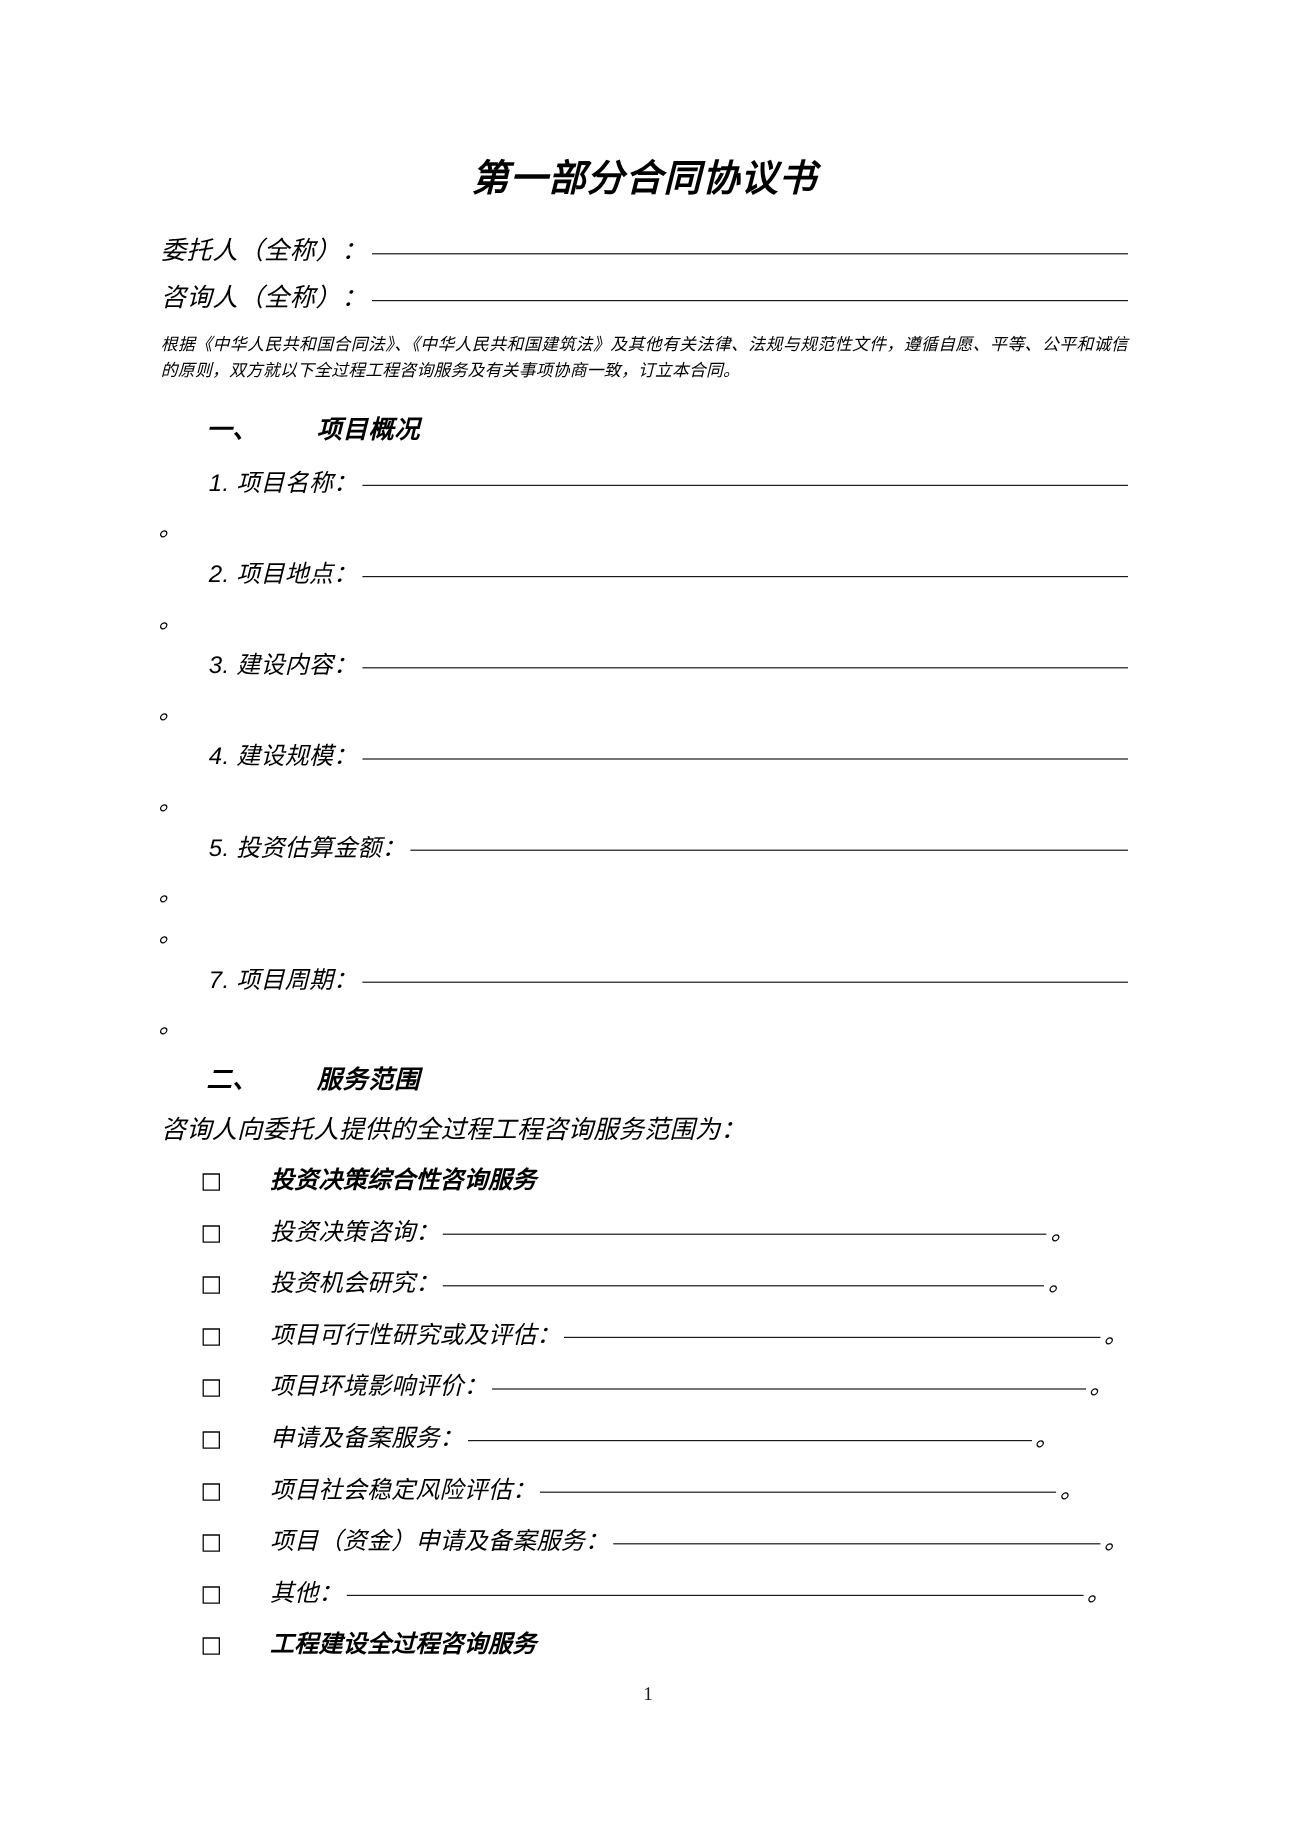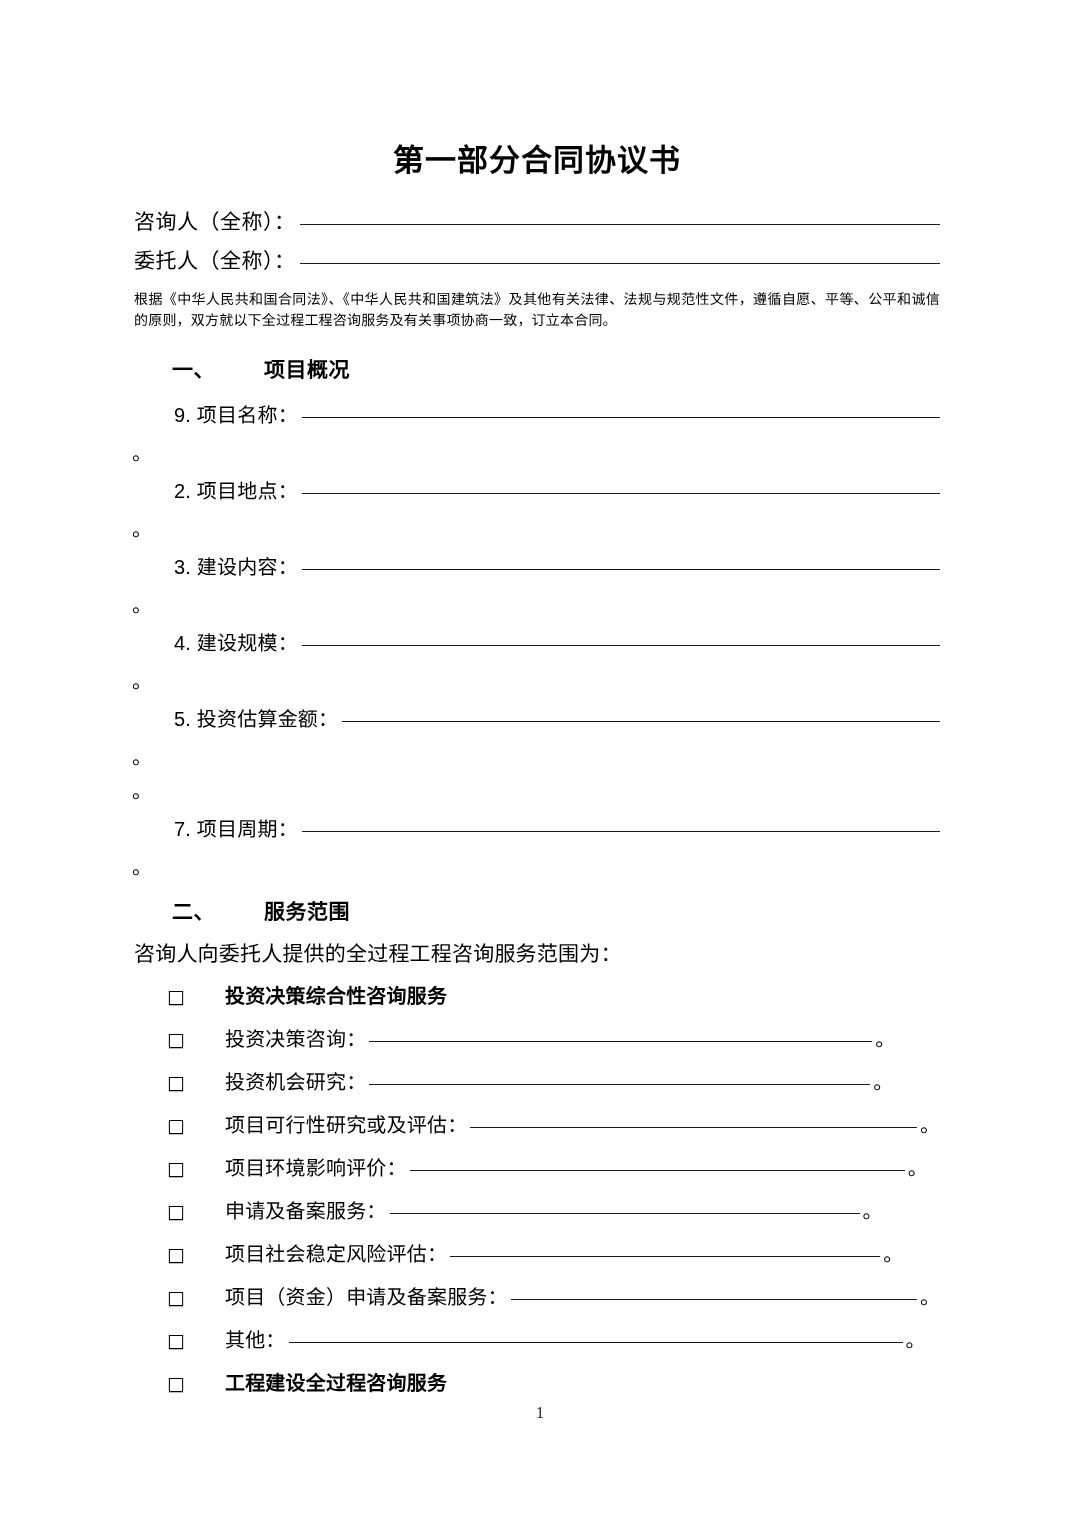--- a/index.html
+++ b/index.html
@@ -17,22 +17,23 @@
     width: 1080px;
     height: 1527px;
     margin: 0 auto;
     background: #ffffff;
     overflow: hidden;
     box-sizing: border-box;
   }
   .content {
     position: absolute;
     left: 134px;
-    top: 16px;
+    top: 4px;
     width: 806px;
+    font-style: italic;
   }
 
   
   .doc-title {
     font-size: 31px;
     font-weight: bold;
     text-align: center;
     letter-spacing: 1px;
     margin-top: 126px;
     margin-bottom: 0;
@@ -176,40 +177,40 @@
 <body>
 
 <div class="page">
   <div class="content">
 
     <h1 class="doc-title">第一部分合同协议书</h1>
 
     <div class="party-block">
 
       <div class="party-row">
+        <span class="party-label">委托人（全称）：</span>
+        <span class="fill-line"></span>
+      </div>
+
+      <div class="party-row">
         <span class="party-label">咨询人（全称）：</span>
         <span class="fill-line"></span>
       </div>
 
-      <div class="party-row">
-        <span class="party-label">委托人（全称）：</span>
-        <span class="fill-line"></span>
-      </div>
-
     </div>
 
     <p class="body-para">根据《中华人民共和国合同法》、《中华人民共和国建筑法》及其他有关法律、法规与规范性文件，遵循自愿、平等、公平和诚信的原则，双方就以下全过程工程咨询服务及有关事项协商一致，订立本合同。</p>
 
     <div class="section-heading">
       <span class="section-num">一、</span>
       <span class="section-title-text">项目概况</span>
     </div>
 
     <div class="numbered-item">
-      <span class="item-label">9. 项目名称：</span>
+      <span class="item-label">1. 项目名称：</span>
       <span class="fill-line"></span>
     </div>
     <div class="orphan-period">。</div>
 
     <div class="numbered-item">
       <span class="item-label">2. 项目地点：</span>
       <span class="fill-line"></span>
     </div>
     <div class="orphan-period">。</div>
 

